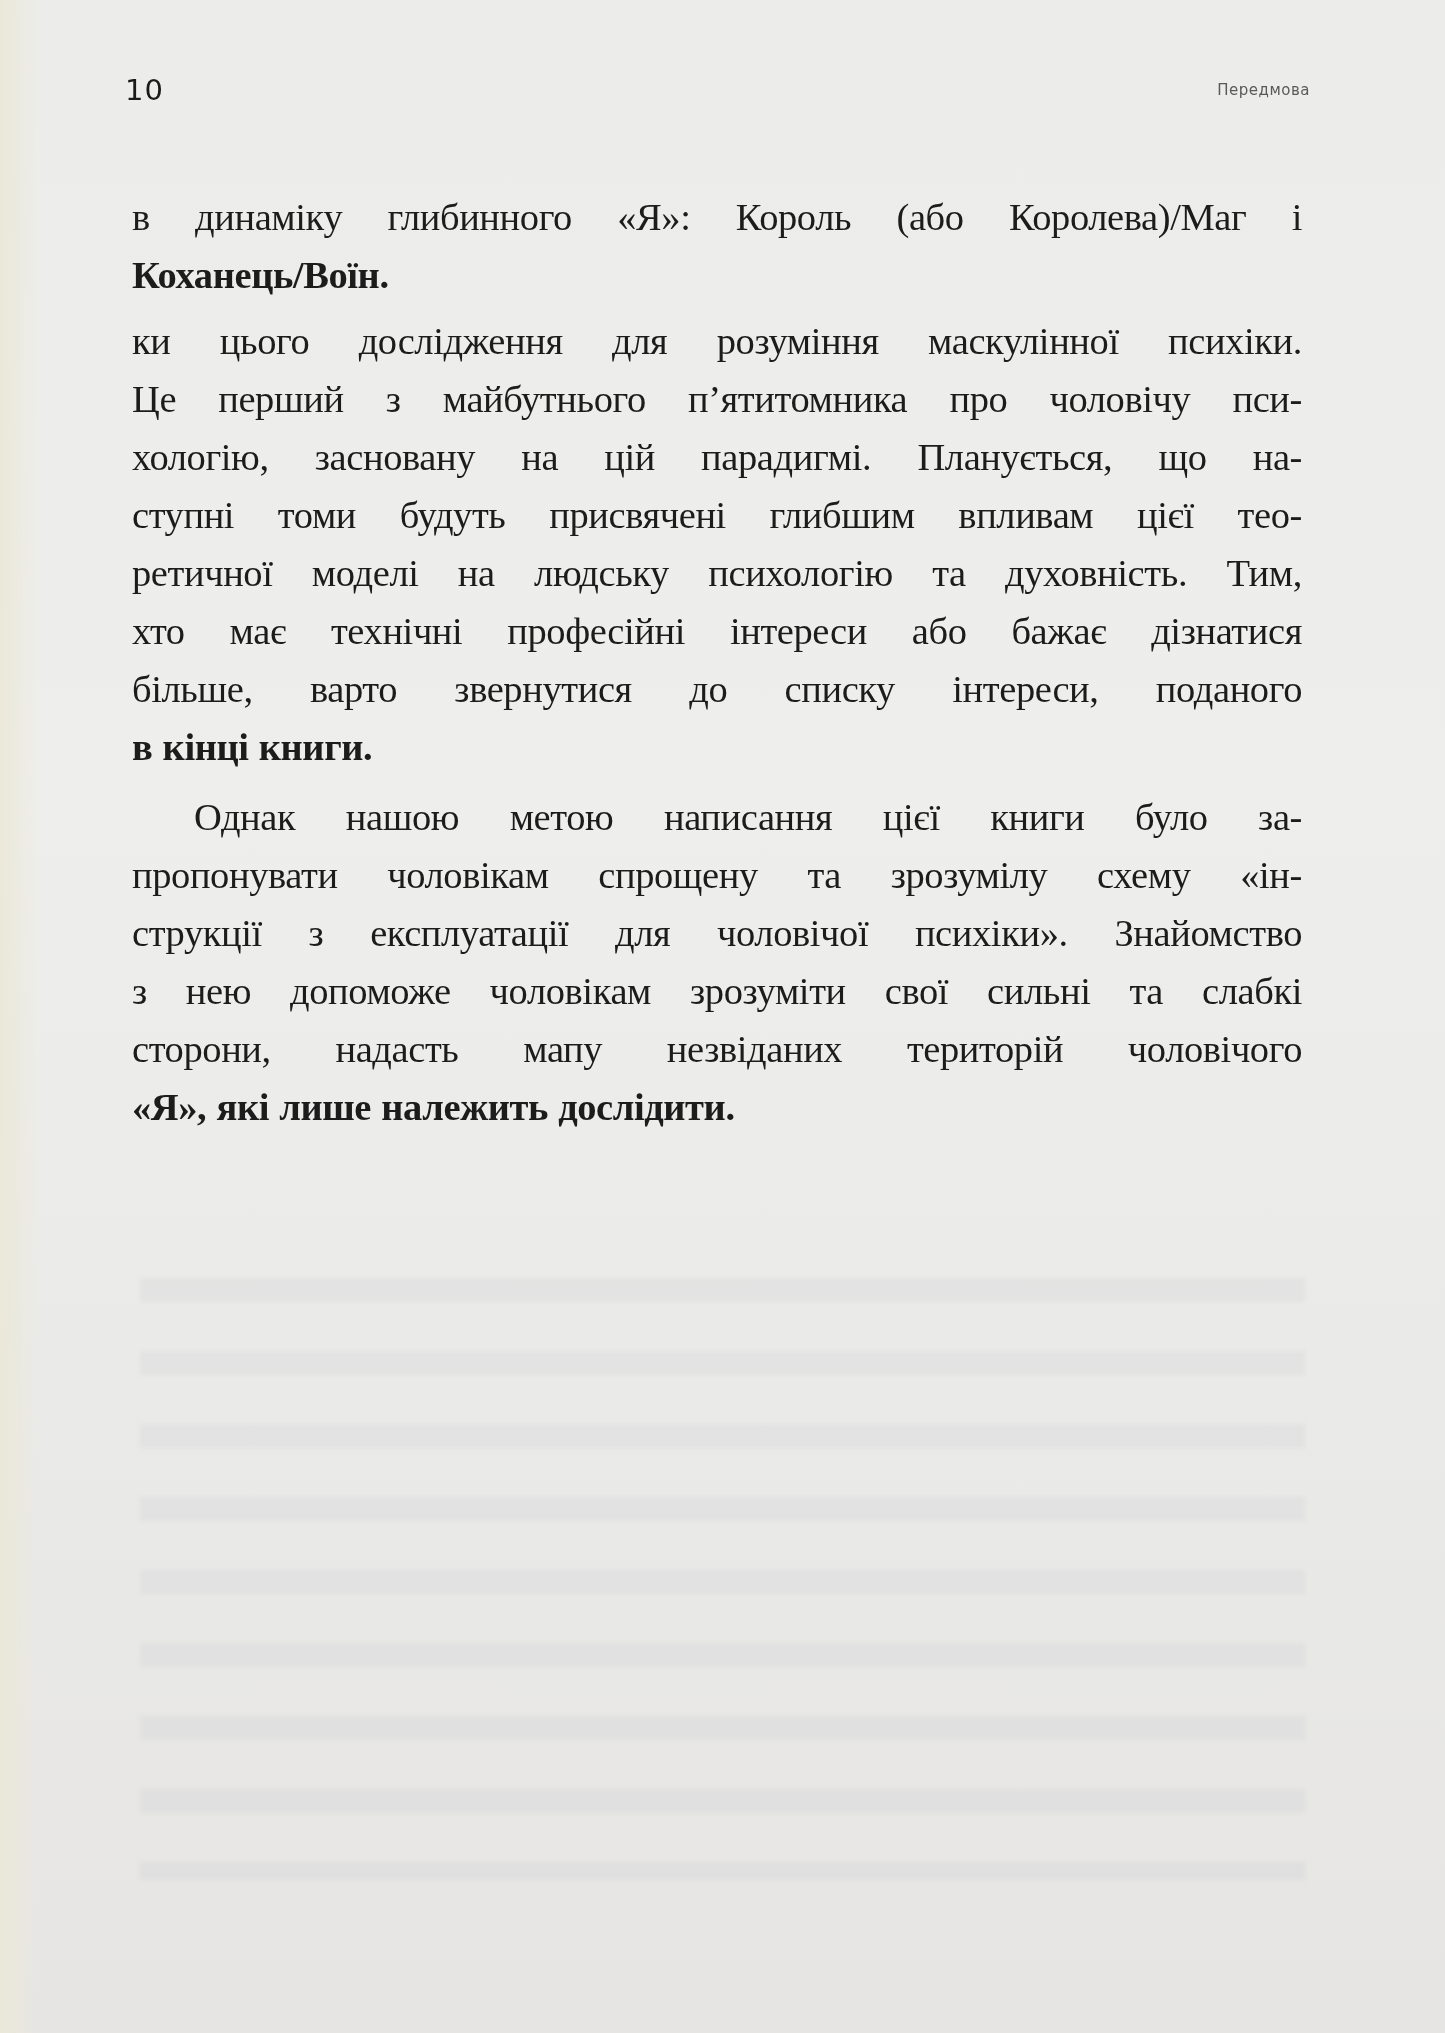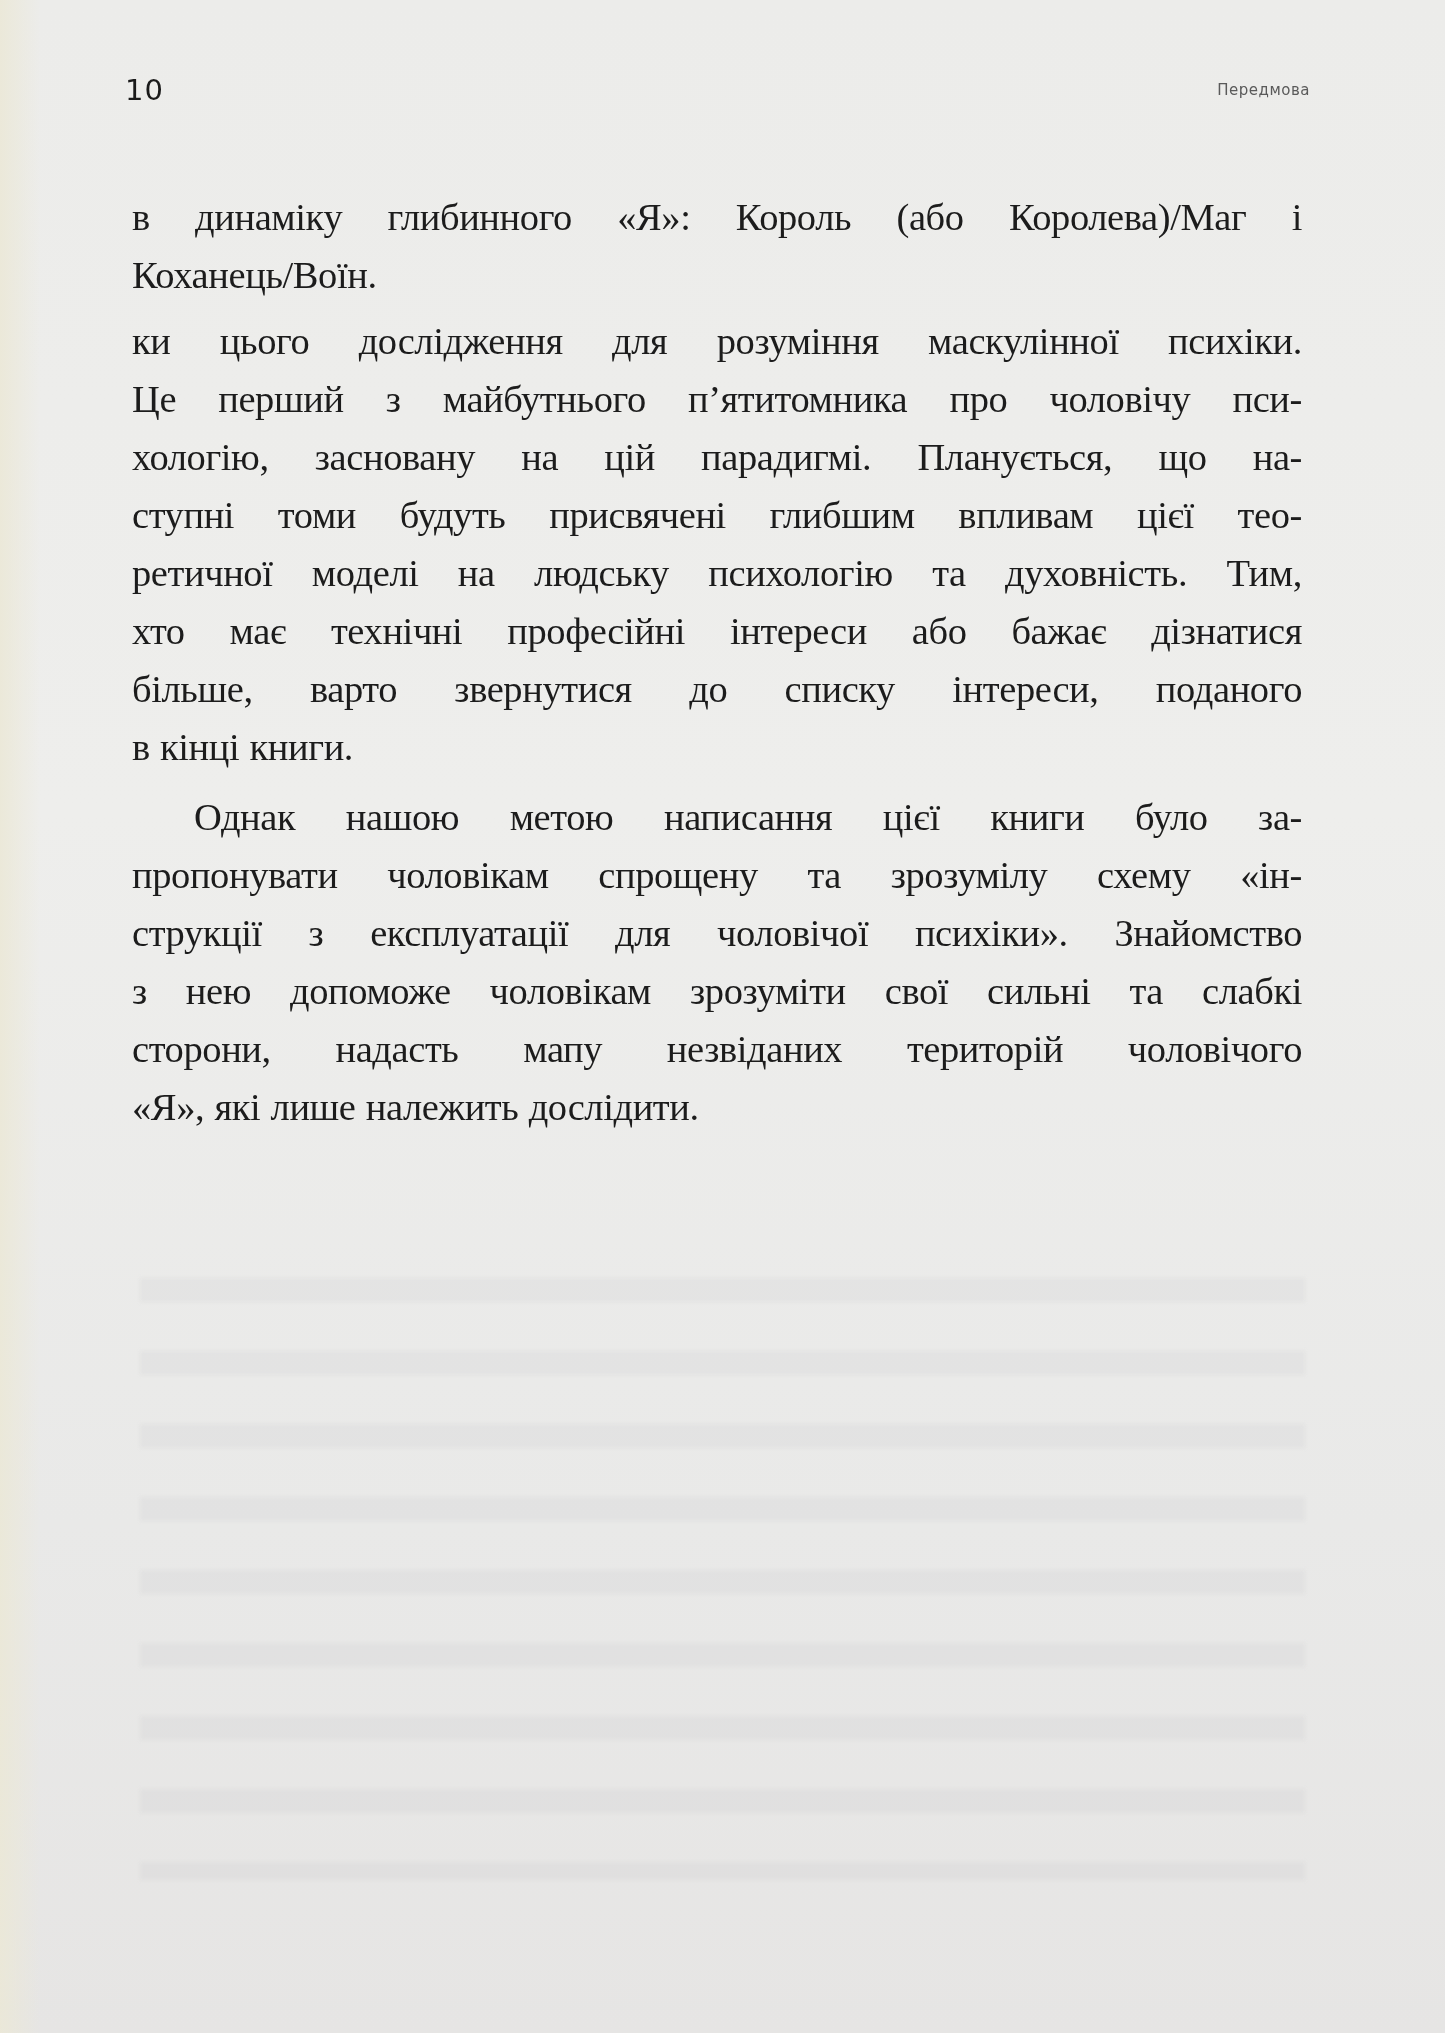--- a/index.html
+++ b/index.html
@@ -71,20 +71,21 @@
       margin-top: 12px;
     }
     .line {
       display: block;
       text-align: justify;
       text-align-last: justify;
       white-space: nowrap;
     }
     .line.last {
       text-align-last: left;
+      font-weight: bold;
     }
     .line.first-indent {
       padding-left: 62px;
     }
     em {
       font-style: italic;
     }
     .show-through {
       position: absolute;
       left: 140px;

